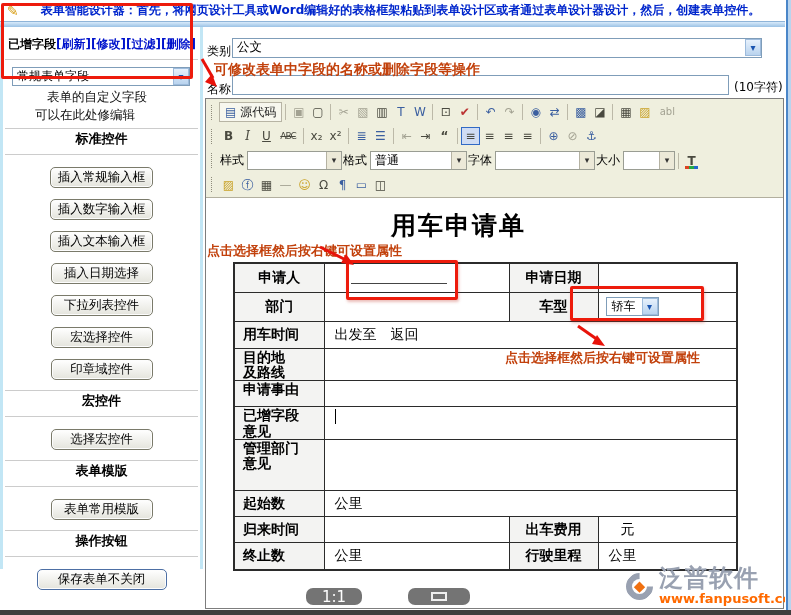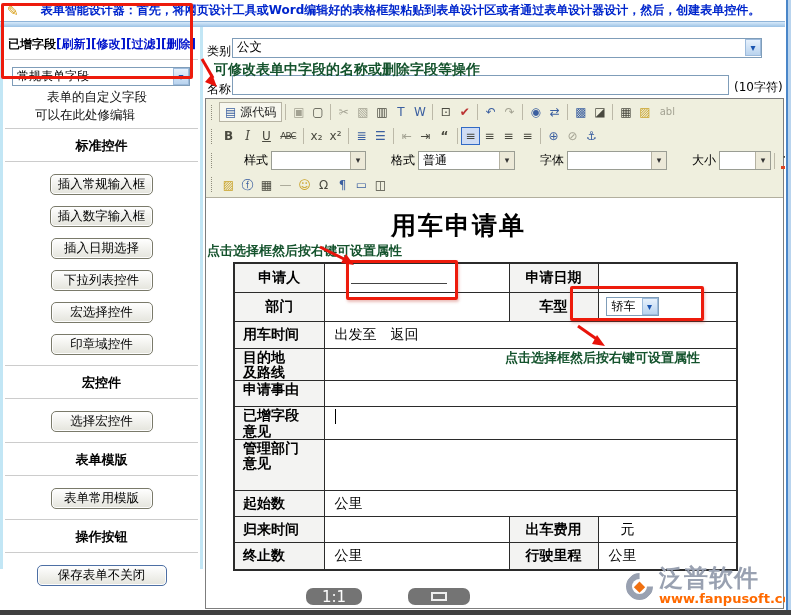--- a/index.html
+++ b/index.html
@@ -18,36 +18,36 @@
   .sidebar{position:absolute;left:0;top:27px;width:203px;height:542px;background:#fff;
     border-left:3px solid #c2e6f5;border-right:3px solid #c2e6f5;font-size:12px}
   .af-head{margin:9px 2px 0 5px;font-weight:bold;font-size:12px;white-space:nowrap}
   .af-head .lk{color:#0013cc}
   .shr{border:0;border-top:1px solid #cccccc;border-bottom:1px solid #ffffff;margin:6px 2px 0 2px}
   .combo{display:flex;justify-content:space-between;align-items:center;border:1px solid #7f9db9;background:#fff;
     height:19px;margin:6px 10px 0 9px;padding-left:4px}
   .carrow{width:16px;height:17px;flex:none;background:linear-gradient(#e7f1fc,#b9d3ee);border:1px solid #9dbbdc;
     color:#1b55b0;font-size:10px;line-height:15px;text-align:center}
   .afnote{margin:3px 0 0 44px;font-size:12.5px;color:#101010;line-height:1.2}
-  .shead{text-align:center;font-weight:bold;font-size:13px;margin-top:7px}
+  .shead{text-align:center;font-weight:bold;font-size:13px;}
   .sbtn{display:block;margin:11px auto 0;height:21px;min-width:102px;padding:0 7px;font-size:12.5px;
     font-family:inherit;background:linear-gradient(#ffffff,#e4e4dc);border:1px solid #7a7a6a;border-radius:5px;
     box-shadow:inset 0 0 0 1px #fdfdfd;color:#000;cursor:pointer}
   .sbtn.wide{min-width:130px;border-color:#4d6fa4}
   .addbox{position:absolute;left:1px;top:3px;width:192px;height:76px;border:3px solid #ee1208;z-index:5}
 
   
   .mlabel{position:absolute;font-size:12px}
   .xpcombo{position:absolute;display:flex;justify-content:space-between;align-items:flex-start;
     border:1px solid #7f9db9;background:#fff;padding-left:4px;font-size:12.5px}
   .nameinput{position:absolute;border:1px solid #7f9db9;background:#fff;height:20px;font:12px "DejaVu Sans",sans-serif;padding:0 3px}
   .hint{position:absolute;font-size:12px}
 
   
-  .rnote{position:absolute;color:#14532d;font-weight:bold;white-space:nowrap;z-index:20}
+  .rnote{position:absolute;color:#c2410c;font-weight:bold;white-space:nowrap;z-index:20}
   .rbox{position:absolute;border:3px solid #ed1b0c;border-radius:2px;z-index:20;
     box-shadow:1px 2px 3px rgba(190,40,25,.3)}
   .arr{position:absolute;z-index:21}
 
   
   .editor{position:absolute;left:205px;top:98px;width:579px;height:511px;border:1px solid #7d7d7d;background:#fff}
   .tbar{background:#efefde;border-bottom:1px solid #b2af9e;padding:1px 2px}
   .trow{display:flex;align-items:center;height:24px}
   .trow.r3{height:25px}
   .trow.r4{height:23px}
@@ -60,21 +60,21 @@
   .ti.yel{color:#c9a227}
   .ti.strike{text-decoration:line-through;font-size:9px;letter-spacing:-1px;width:24px}
   .ti.bold{font-weight:bold}
   .ti.it{font-style:italic;font-family:"DejaVu Serif",serif}
   .ti.un{text-decoration:underline}
   .ti.sel{border:1px solid #316ac5;background:#cfdcf3;line-height:16px}
   .ti.wide{width:26px;font-size:10px}
   .srcbtn{display:flex;align-items:center;gap:4px;border:1px solid #b7b4a4;background:#f7f7ee;height:20px;
     padding:0 5px;font-size:12px;color:#222;flex:none;cursor:pointer}
   .srcbtn .g{color:#3b5fa0;font-size:12px}
-  .tlabel{font-size:12px;margin:0 3px 0 25px;flex:none}
+  .tlabel{font-size:12px;margin:0 3px 0 1px;flex:none}
   .tsel{display:inline-flex;justify-content:space-between;align-items:center;border:1px solid #9a9d93;background:#fff;
     height:19px;font-size:12px;padding-left:4px;flex:none;cursor:pointer}
   .tsel .ta{width:15px;height:17px;text-align:center;background:#ece9d8;border-left:1px solid #b5b2a2;
     font-size:9px;line-height:16px;color:#333;flex:none}
   .tcolor{position:relative}
   .tcolor:after{content:"";position:absolute;left:3px;bottom:1px;width:13px;height:3px;
     background:linear-gradient(90deg,#d42 33%,#2a4 33% 66%,#26c 66%)}
 
   
   .canvas{position:relative;width:577px;height:410px;background:#fff}
@@ -130,20 +130,21 @@
       <span>常规表单字段</span>
       <span class="carrow">▾</span>
     </div>
     <div class="afnote">表单的自定义字段</div>
     <div class="afnote" style="margin-left:32px">可以在此处修编辑</div>
     <hr class="shr">
     <div class="shead">标准控件</div>
     <hr class="shr">
     <button class="sbtn">插入常规输入框</button>
     <button class="sbtn">插入数字输入框</button>
+    <button class="sbtn">插入文本输入框</button>
     <button class="sbtn">插入日期选择</button>
     <button class="sbtn">下拉列表控件</button>
     <button class="sbtn">宏选择控件</button>
     <button class="sbtn">印章域控件</button>
     <hr class="shr" style="margin-top:10px">
     <div class="shead">宏控件</div>
     <hr class="shr">
     <button class="sbtn">选择宏控件</button>
     <hr class="shr" style="margin-top:10px">
     <div class="shead">表单模版</div>

